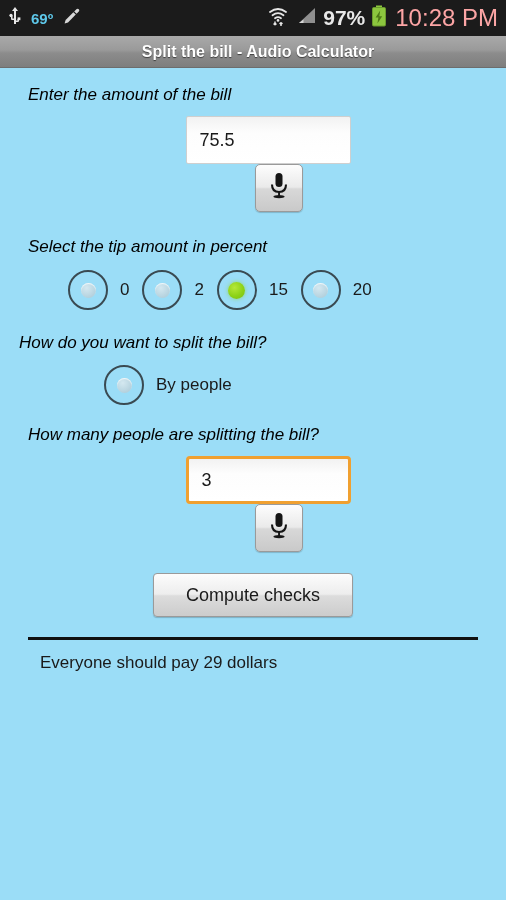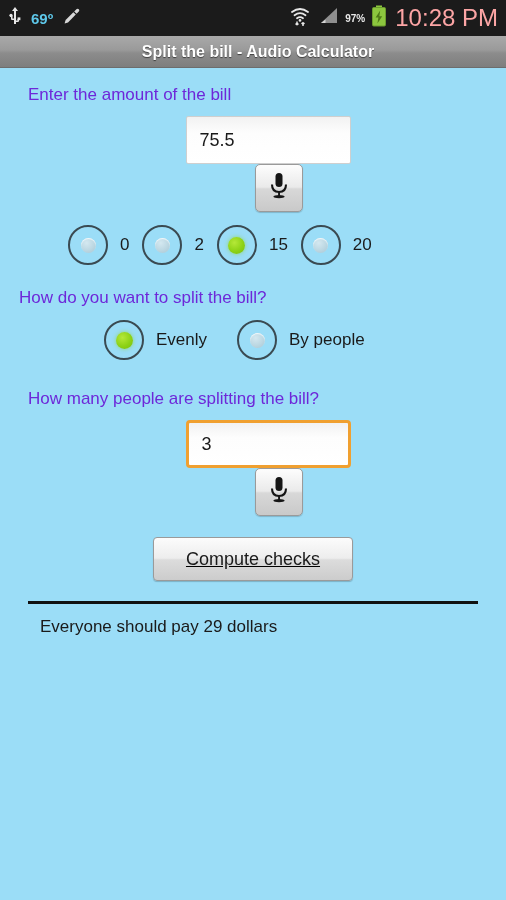--- a/index.html
+++ b/index.html
@@ -15,21 +15,21 @@
   .statusbar{
     height:36px; width:100%;
     background:#1b1b1b;
     display:flex; align-items:center;
     padding:0 8px;
     position:relative;
   }
   .sb-left{ display:flex; align-items:center; gap:9px; }
   .sb-right{ display:flex; align-items:center; gap:6px; margin-left:auto; }
   .sb-temp{ color:#5ec8ea; font-size:15px; font-weight:bold; letter-spacing:0px; }
-  .sb-pct{ color:#e8e8e8; font-size:10px; font-weight:bold; }
+  .sb-pct{ color:#e8e8e8; font-size:21px; font-weight:bold; }
   .sb-clock{ color:#fca5a5; font-size:24px; font-weight:400; letter-spacing:0px; margin-left:2px; }
   .ico{ display:block; }
 
   
   .titlebar{
     height:32px; width:100%;
     background:linear-gradient(to bottom,#a9a9a9 0%,#9a9a9a 45%,#8c8c8c 55%,#7e7e7e 100%);
     border-bottom:1px solid #6d6d6d;
     display:flex; align-items:center;
     padding-left:10px;
@@ -37,27 +37,28 @@
   }
   .titlebar-text{
     color:#ffffff; font-size:16px; font-weight:bold;
     text-shadow:0 1px 1px rgba(0,0,0,.55);
   }
 
   
   .content{ padding:0 0 0 0; }
 
   .label{
-    font-size:17px; color:#6d28d9;
+    font-size:17px; color:#000000;
     padding-left:28px;
+    font-style:italic;
   }
   .lbl-bill{ margin-top:17px; }
   .lbl-tip{ margin-top:25px; }
   .lbl-split{ margin-top:23px;padding-left:19px; }
-  .lbl-people{ margin-top:29px; }
+  .lbl-people{ margin-top:20px; }
 
   
   .input-row{ display:flex; align-items:center; padding-left:30px;flex-direction:column; }
   .row-bill{ margin-top:11px; }
   .row-people{ margin-top:11px; }
 
   .txtfield{
     width:165px; height:48px;
     background:linear-gradient(to bottom,#f2f2f2 0%,#fdfdfd 35%,#ffffff 100%);
     border:1px solid #cfcfcf;
@@ -105,21 +106,21 @@
   .radio.on .dot{
     width:17px; height:17px;
     background:radial-gradient(circle at 38% 33%, #b5e838 0%, #8dd216 55%, #79be0c 100%);
     box-shadow:0 0 4px rgba(141,210,22,.6);
   }
   .radio-label{
     font-size:17px; color:#1a1a1a; margin-left:12px;
   }
 
   
-  .btn-wrap{ display:flex; justify-content:center; margin-top:21px;text-decoration:underline; }
+  .btn-wrap{ display:flex; justify-content:center; margin-top:21px; }
   .compute-btn{
     min-width:200px; height:44px;
     padding:0 22px;
     border:1px solid #9a9a9a;
     border-radius:4px;
     background:linear-gradient(to bottom,#fcfcfc 0%,#ededed 48%,#dcdcdc 52%,#cccccc 100%);
     display:flex; align-items:center; justify-content:center;
     font-size:18px; color:#1a1a1a;
     box-shadow:0 1px 1px rgba(0,0,0,.2);
   }
@@ -211,20 +212,21 @@
         <svg width="22" height="30" viewBox="0 0 22 30">
           <rect x="7.5" y="2" width="7" height="14" rx="3.5" fill="#151515"></rect>
           <path d="M4 13.5 Q4 21 11 21 Q18 21 18 13.5" fill="none" stroke="#151515" stroke-width="2.1"></path>
           <rect x="10.1" y="20.5" width="1.9" height="4.3" fill="#151515"></rect>
           <ellipse cx="11" cy="25.6" rx="5.6" ry="1.7" fill="#151515"></ellipse>
         </svg>
       </span>
     </div>
   </div>
 
+  <div class="label lbl-tip">Select the tip amount in percent</div>
   <div class="radio-group rg-tip">
     <div class="radio-item">
       <span class="radio">
           <span class="dot"></span>
         </span>
       <span class="radio-label">0</span>
     </div>
     <div class="radio-item">
       <span class="radio">
           <span class="dot"></span>
@@ -240,26 +242,20 @@
     <div class="radio-item">
       <span class="radio">
           <span class="dot"></span>
         </span>
       <span class="radio-label">20</span>
     </div>
   </div>
 
   <div class="label lbl-split">How do you want to split the bill?</div>
   <div class="radio-group rg-split">
-    <div class="radio-item">
-      <span class="radio on">
-          <span class="dot"></span>
-        </span>
-      <span class="radio-label">Evenly</span>
-    </div>
     <div class="radio-item">
       <span class="radio">
           <span class="dot"></span>
         </span>
       <span class="radio-label">By people</span>
     </div>
   </div>
 
   <div class="label lbl-people">How many people are splitting the bill?</div>
   <div class="input-row row-people">

